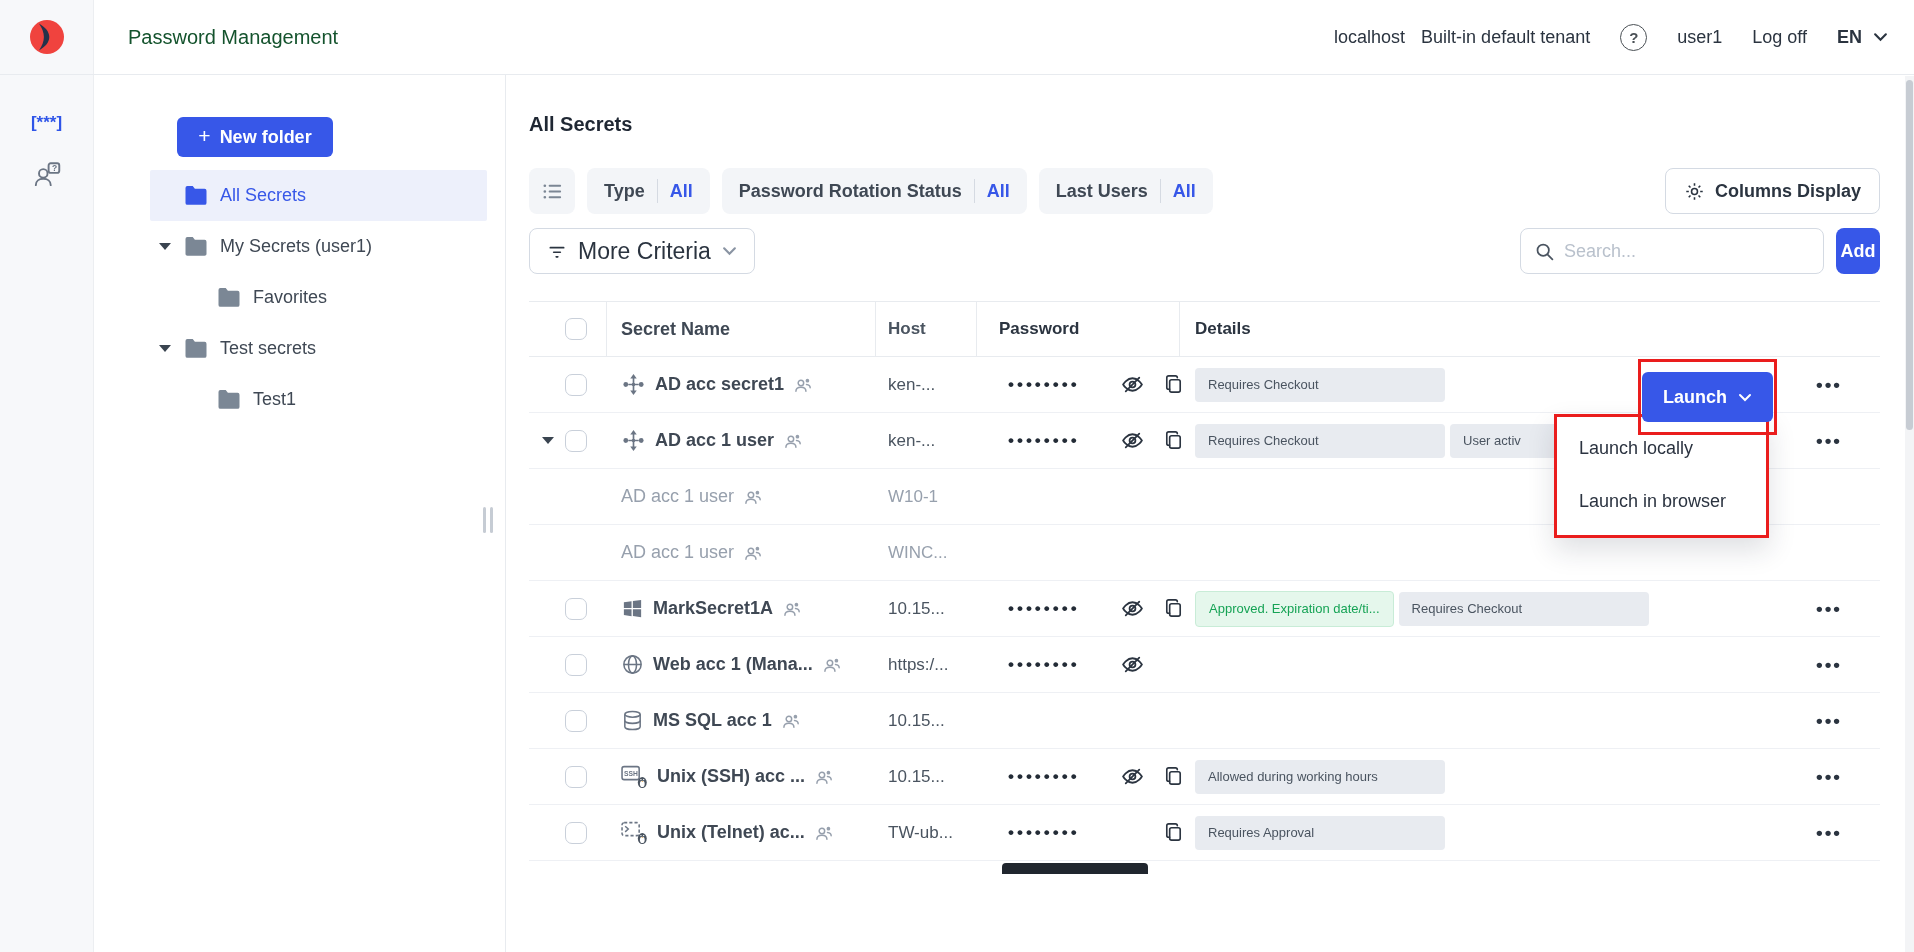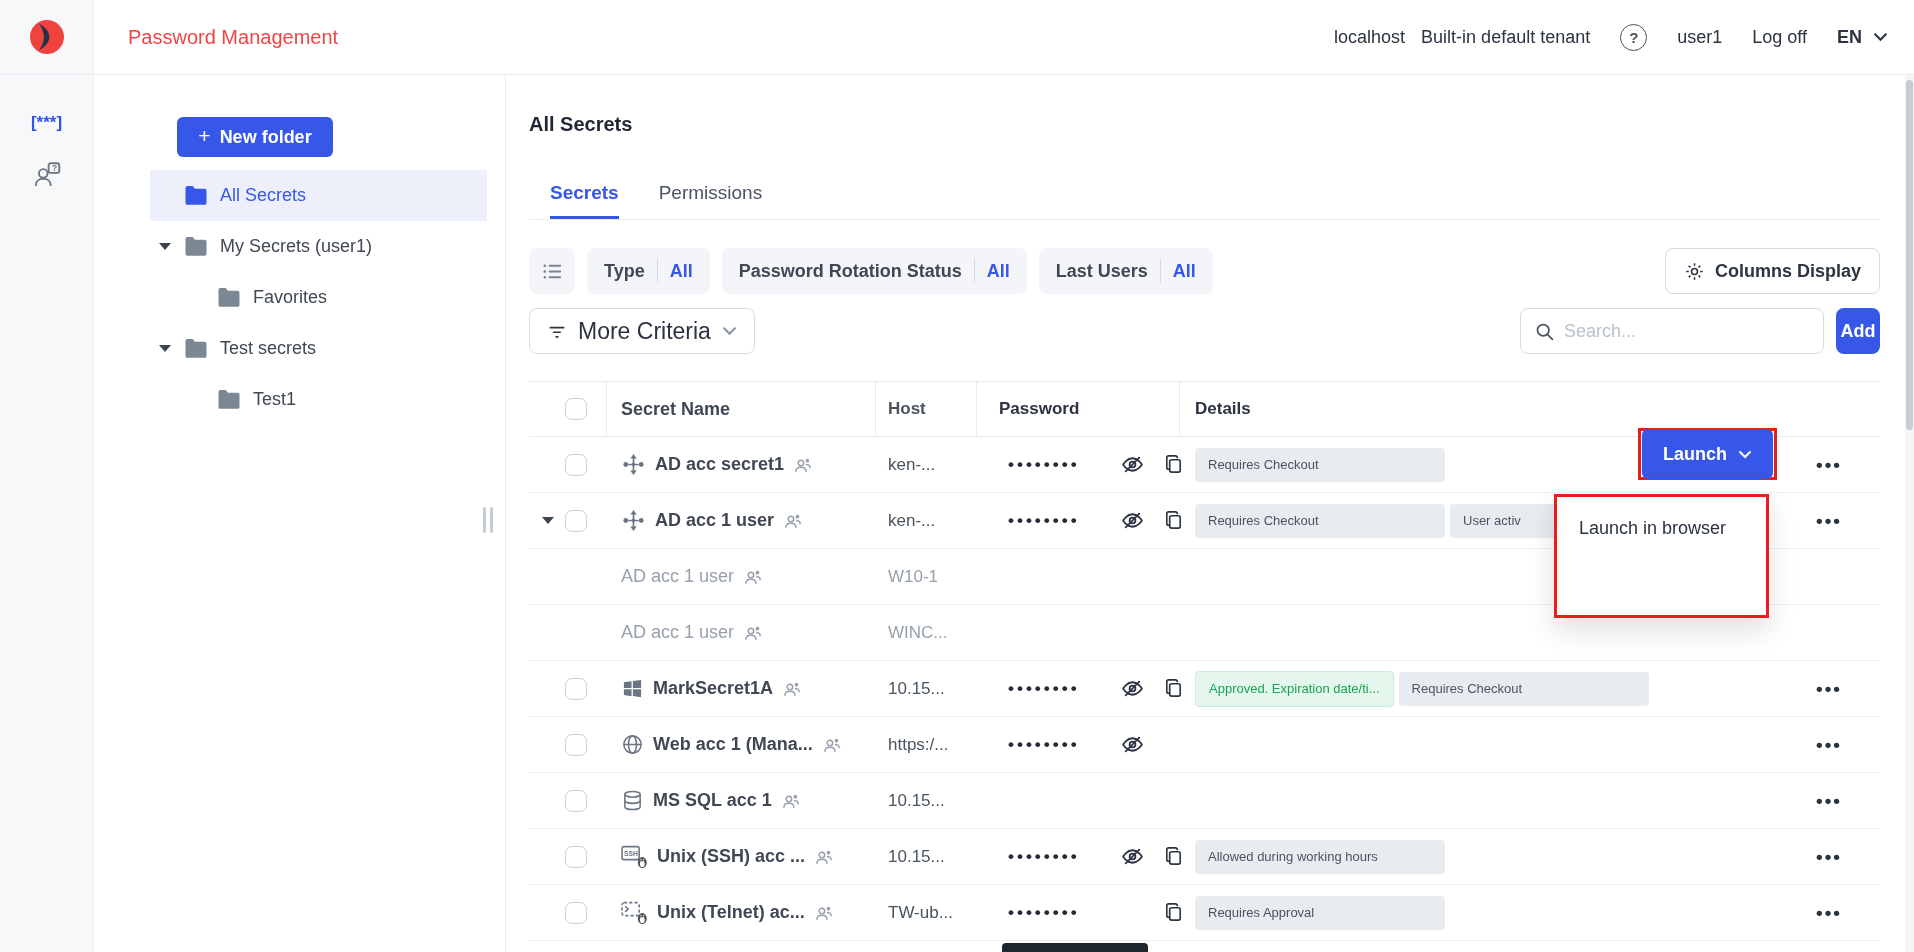--- a/index.html
+++ b/index.html
@@ -3,21 +3,21 @@
 <meta charset="utf-8">
 <style>
   * { box-sizing: border-box; margin: 0; padding: 0; }
   html,body { width:1914px; height:952px; overflow:hidden; background:#fff;
     font-family:"Liberation Sans", sans-serif; color:#2b3440; }
 
   
   .topbar { height:75px; display:flex; align-items:center; border-bottom:1px solid #e8ebef; position:relative; z-index:5; background:#fff;}
   .logo-cell { width:94px; height:74px; background:#f7f8fa; border-right:1px solid #eceef1;
     display:flex; align-items:center; justify-content:center; }
-  .topbar-title { margin-left:34px; font-size:20px; font-weight:500; color:#ef4444; }
+  .topbar-title { margin-left:34px; font-size:20px; font-weight:500; color:#14532d; }
   .topbar-right { margin-left:auto; display:flex; align-items:center; gap:30px; padding-right:26px; font-size:18px; color:#2b3440; }
   .topbar-right .tight { margin-left:-14px; }
   .help-circle { width:27px; height:27px; border:1.8px solid #4a5055; border-radius:50%;
     display:flex; align-items:center; justify-content:center; font-size:15px; font-weight:700; color:#4a5055; }
   .lang { display:flex; align-items:center; gap:11px; font-weight:600; }
   .chev { color:#2b3440; display:inline-flex; }
 
   
   .app-body { display:flex; height:877px; }
   .rail { width:94px; background:#f7f8fa; border-right:1px solid #eceef1;
@@ -88,21 +88,21 @@
   .mask { font-size:17px; letter-spacing:3px; font-weight:700; color:#232b36; width:95px; flex-shrink:0; }
   .pw-ico { display:flex; cursor:pointer; }
   .c-details { flex:1; display:flex; align-items:center; gap:5px; padding-left:15px; overflow:hidden; }
   .badge { background:#e8ebf0; border-radius:4px; font-size:13px; color:#4a5460; padding:9px 13px; line-height:16px;
     white-space:nowrap; min-width:250px; flex-shrink:0; }
   .badge.green { background:#e5f7ec; color:#16a355; border:1px solid #c8ecd7; min-width:0; }
   .c-actions { width:84px; display:flex; justify-content:flex-end; padding-right:38px; flex-shrink:0; }
   .more-dots { font-size:19px; letter-spacing:2px; color:#2b3440; font-weight:700; cursor:pointer; line-height:10px; }
 
   
-  .launch-box { position:absolute; left:1109px; top:47px; width:139px; height:52px; border:3px solid #ea1d1d;
+  .launch-box { position:absolute; left:1109px; top:58px; width:139px; height:76px; border:3px solid #ea1d1d;
     display:flex; align-items:center; justify-content:center; z-index:31; }
   .launch-btn { width:131px; height:50px; background:#3757e8; color:#fff; border-radius:6px; display:flex;
     align-items:center; justify-content:center; gap:11px; font-size:18px; font-weight:600; cursor:pointer; }
   .launch-menu { position:absolute; left:1025px; top:113px; width:215px; height:124px; background:#fff;
     border:3px solid #ea1d1d; z-index:30; box-shadow:0 12px 26px rgba(25,35,55,.14); padding-top:5px; }
   .launch-menu .mi { height:53px; display:flex; align-items:center; padding-left:22px; font-size:18px; color:#2b3340; cursor:pointer; }
 
   .dark-bar { position:absolute; left:473px; top:562px; width:146px; height:11px; background:#20262e; border-radius:4px 4px 0 0; }
 
   
@@ -217,24 +217,20 @@
             </svg>
     </span>
     <span class="tree-label">Test1</span>
   </div>
       </div>
   </div>
 
   <div class="content">
     <div class="heading">All Secrets</div>
 
-    <div class="tabs">
-        <div class="tab active">Secrets</div>
-        <div class="tab">Permissions</div>
-      </div>
 
     <div class="filter-row1">
       <div class="icon-btn">
         <svg width="23" height="23" viewBox="0 0 24 24" fill="none" stroke="#7b8694" stroke-linecap="round">
             <path d="M4 6h.01M4 12h.01M4 18h.01" stroke-width="2.8"></path>
             <path d="M9 6h11M9 12h11M9 18h11" stroke-width="2"></path>
           </svg>
       </div>
 
       <div class="chip">
@@ -753,20 +749,21 @@
         <div class="launch-btn">
           <span>Launch</span>
           <span class="chev" style="color:#fff">
             <svg width="14" height="9" viewBox="0 0 14 9" fill="none" stroke="currentColor" stroke-width="2" stroke-linecap="round">
                 <path d="m2 2 5 5 5-5"></path>
               </svg>
           </span>
         </div>
       </div>
       <div class="launch-menu">
+          <div class="mi">Launch locally</div>
           <div class="mi">Launch in browser</div>
         </div>
 
       <div class="dark-bar"></div>
     </div>
   </div>
 </div>
 
 <div class="resize-handle">
     <span></span>

